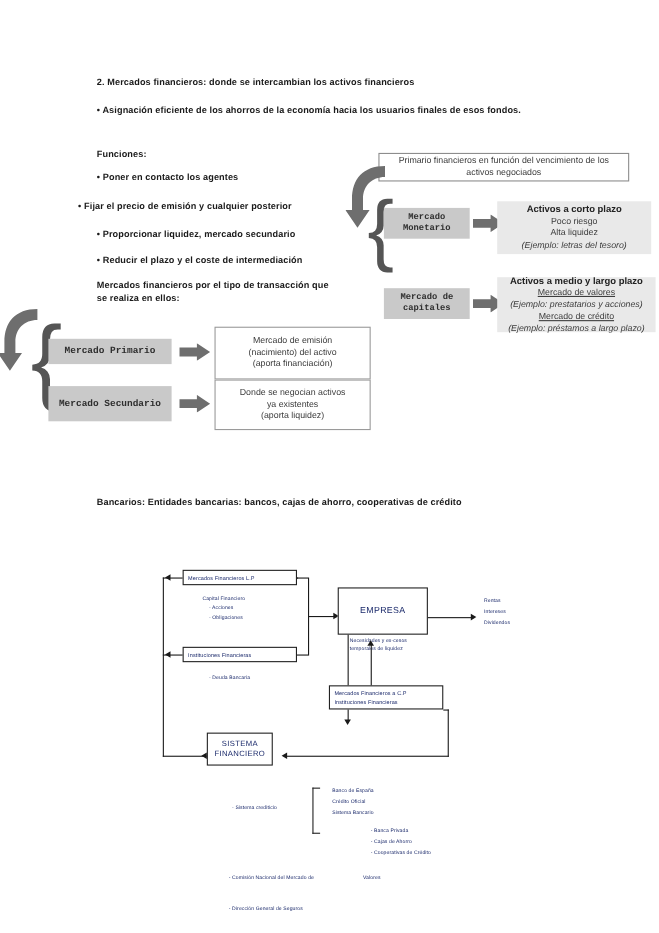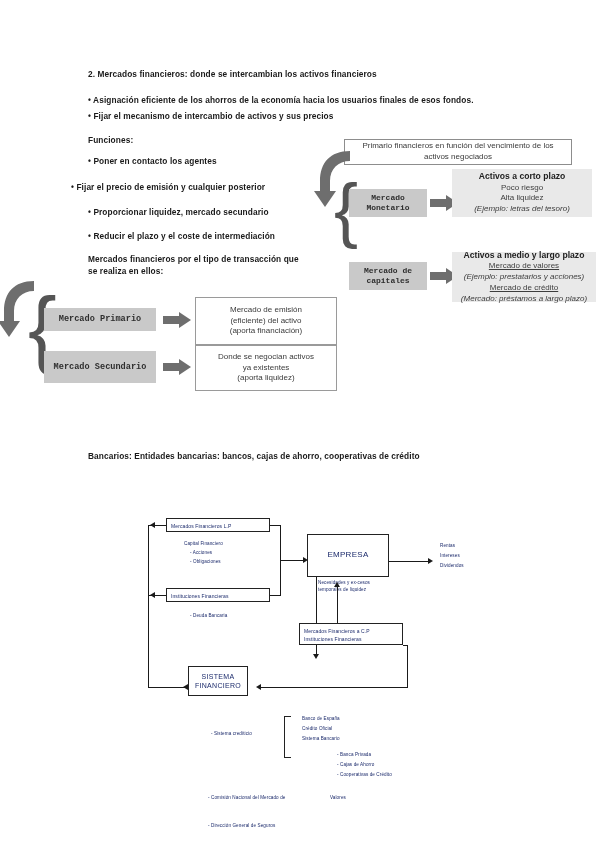--- a/index.html
+++ b/index.html
@@ -47,21 +47,20 @@
   .ah-u{border-left:3px solid transparent;border-right:3px solid transparent;border-bottom:5px solid #1a1a1a;}
   .brk{position:absolute;border:1px solid #222;border-right:none;box-sizing:border-box;}
 </style>
 </head>
 <body>
 
 <div class="page">
 
   <div class="txt w" style="left:88px;top:68px;">2. Mercados financieros: donde se intercambian los activos financieros</div>
   <div class="txt w" style="left:88px;top:94px;">• Asignación eficiente de los ahorros de la economía hacia los usuarios finales de esos fondos.</div>
-  <div class="txt w" style="left:88px;top:110px;">• Fijar el mecanismo de intercambio de activos y sus precios</div>
   <div class="txt" style="left:88px;top:134px;">Funciones:</div>
   <div class="txt" style="left:88px;top:155px;">• Poner en contacto los agentes</div>
   <div class="txt" style="left:71px;top:181px;text-align:center;">• Fijar el precio de emisión y cualquier posterior</div>
   <div class="txt" style="left:88px;top:206px;">• Proporcionar liquidez, mercado secundario</div>
   <div class="txt" style="left:88px;top:230px;"> • Reducir el plazo y el coste de intermediación</div>
   <div class="txt" style="left:88px;top:253px;width:215px;">Mercados financieros por el tipo de transacción que se realiza en ellos:</div>
 
   <div class="wbox" style="left:344px;top:139px;width:228px;height:26px;border:1px solid #8d8d8d;padding:0 4px;box-sizing:border-box;">
     <span>Primario financieros en función del vencimiento de los activos negociados</span>
   </div>
@@ -75,61 +74,61 @@
   <div class="brace" style="left:334px;top:178px;font-size:72px;line-height:0.88;">{</div>
 
   <div class="gbox" style="left:349px;top:189px;width:78px;height:28px;">
     <span>Mercado Monetario</span>
   </div>
   <div class="fatarrow" style="left:430px;top:195px;">
     <svg width="28" height="16" viewBox="0 0 28 16">
       <path d="M0 4 L16 4 L16 0 L28 8 L16 16 L16 12 L0 12 Z" fill="#6e6e6e"></path>
     </svg>
   </div>
-  <div class="plain" style="left:452px;top:169px;width:140px;height:48px;">
+  <div class="plain" style="left:452px;top:183px;width:140px;height:48px;">
     <span class="hd">Activos a corto plazo</span>
     <span>Poco riesgo</span>
     <span>Alta liquidez</span>
     <span class="it">(Ejemplo: letras del tesoro)</span>
   </div>
 
   <div class="gbox" style="left:349px;top:262px;width:78px;height:28px;">
     <span>Mercado de capitales</span>
   </div>
   <div class="fatarrow" style="left:430px;top:268px;">
     <svg width="28" height="16" viewBox="0 0 28 16">
       <path d="M0 4 L16 4 L16 0 L28 8 L16 16 L16 12 L0 12 Z" fill="#6e6e6e"></path>
     </svg>
   </div>
   <div class="plain" style="left:452px;top:252px;width:144px;height:50px;">
     <span class="hd">Activos a medio y largo plazo</span>
     <span class="ul">Mercado de valores</span>
     <span class="it">(Ejemplo: prestatarios y acciones)</span>
     <span class="ul">Mercado de crédito</span>
-    <span class="it">(Mercado: préstamos a largo plazo)</span>
+    <span class="it">(Ejemplo: préstamos a largo plazo)</span>
   </div>
 
   <div class="fatarrow" style="left:-2px;top:277px;">
     <svg width="40" height="62" viewBox="0 0 40 62">
       <path d="M36 4 C16 4 6 16 6 34 L6 44 L0 44 L11 60 L22 44 L16 44 L16 34 C16 22 24 14 36 14 Z" fill="#6e6e6e"></path>
     </svg>
   </div>
   <div class="brace" style="left:28px;top:290px;font-size:86px;line-height:0.88;">{</div>
 
   <div class="gbox" style="left:44px;top:308px;width:112px;height:23px;font-size:8.6px;">
     <span>Mercado Primario</span>
   </div>
   <div class="fatarrow" style="left:163px;top:312px;">
     <svg width="28" height="16" viewBox="0 0 28 16">
       <path d="M0 4 L16 4 L16 0 L28 8 L16 16 L16 12 L0 12 Z" fill="#6e6e6e"></path>
     </svg>
   </div>
   <div class="wbox" style="left:195px;top:297px;width:140px;height:46px;">
     <span>Mercado de emisión</span>
-    <span>(eficiente) del activo</span>
+    <span>(nacimiento) del activo</span>
     <span>(aporta financiación)</span>
   </div>
 
   <div class="gbox" style="left:44px;top:351px;width:112px;height:32px;font-size:8.6px;flex-direction:column;">
     <span style="white-space:pre-line;">Mercado Secundario</span>
   </div>
   <div class="fatarrow" style="left:163px;top:359px;">
     <svg width="28" height="16" viewBox="0 0 28 16">
       <path d="M0 4 L16 4 L16 0 L28 8 L16 16 L16 12 L0 12 Z" fill="#6e6e6e"></path>
     </svg>

